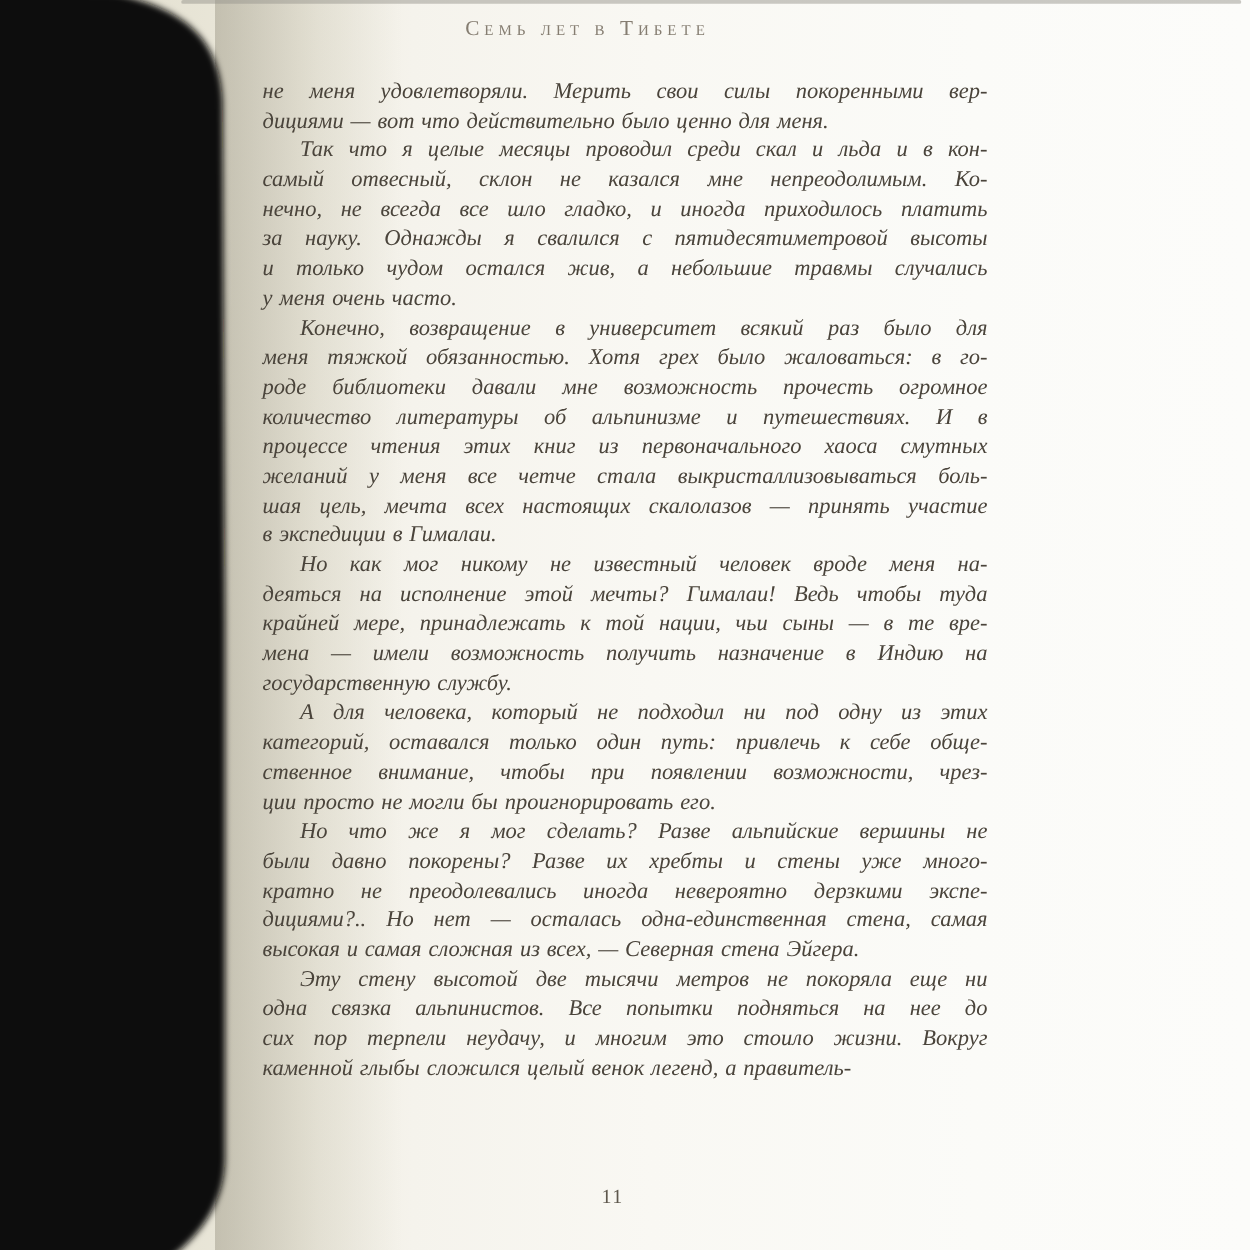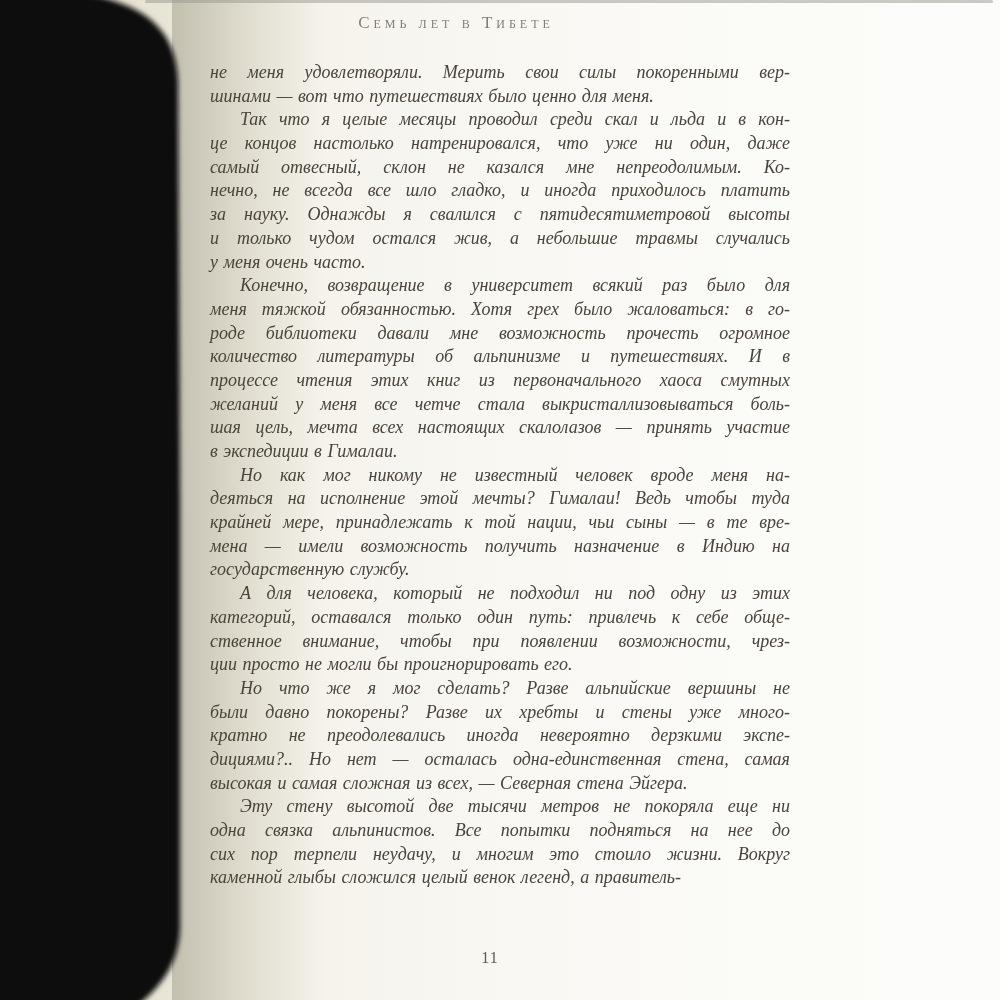--- a/index.html
+++ b/index.html
@@ -24,21 +24,21 @@
   .top-edge-line{
     position:absolute;top:0;left:145px;width:848px;height:3px;
     background:rgba(152,150,142,0.5);
     border-radius:2px;
   }
   .page-content{
     position:absolute;left:0;top:0;width:1000px;height:1000px;
     filter:blur(0.3px);
   }
   .running-head{
-    position:absolute;top:13px;left:176px;width:560px;
+    position:absolute;top:13px;left:190px;width:560px;
     text-align:center;
     font-variant:small-caps;
     font-size:17px;letter-spacing:4px;
     color:#857d71;
   }
   .body-text{
     position:absolute;left:210px;top:61px;width:580px;
     font-size:18px;color:#4a443b;
     word-spacing:1px;
     font-style:italic;
@@ -74,25 +74,24 @@
     <path d="M-10,-10 L92,-5 C152,8 176,34 178,82 L180,500 L180,928 C179,966 158,990 132,1010 L-10,1010 Z" fill="#0d0c0a" filter="url(#soft)"></path>
   </svg>
 
   <div class="page-content">
 
     <div class="running-head">Семь лет в Тибете</div>
 
     <div class="body-text">
         <div class="para">
           <div class="line">не меня удовлетворяли. Мерить свои силы покоренными вер-</div>
-          <div class="line last">шинами — вот что путешествиях было ценно для меня.</div>
+          <div class="line last">дициями — вот что действительно было ценно для меня.</div>
         </div>
         <div class="para">
           <div class="line indent">Так что я целые месяцы проводил среди скал и льда и в кон-</div>
-          <div class="line">це концов настолько натренировался, что уже ни один, даже</div>
           <div class="line">самый отвесный, склон не казался мне непреодолимым. Ко-</div>
           <div class="line">нечно, не всегда все шло гладко, и иногда приходилось платить</div>
           <div class="line">за науку. Однажды я свалился с пятидесятиметровой высоты</div>
           <div class="line">и только чудом остался жив, а небольшие травмы случались</div>
           <div class="line last">у меня очень часто.</div>
         </div>
         <div class="para">
           <div class="line indent">Конечно, возвращение в университет всякий раз было для</div>
           <div class="line">меня тяжкой обязанностью. Хотя грех было жаловаться: в го-</div>
           <div class="line">роде библиотеки давали мне возможность прочесть огромное</div>

